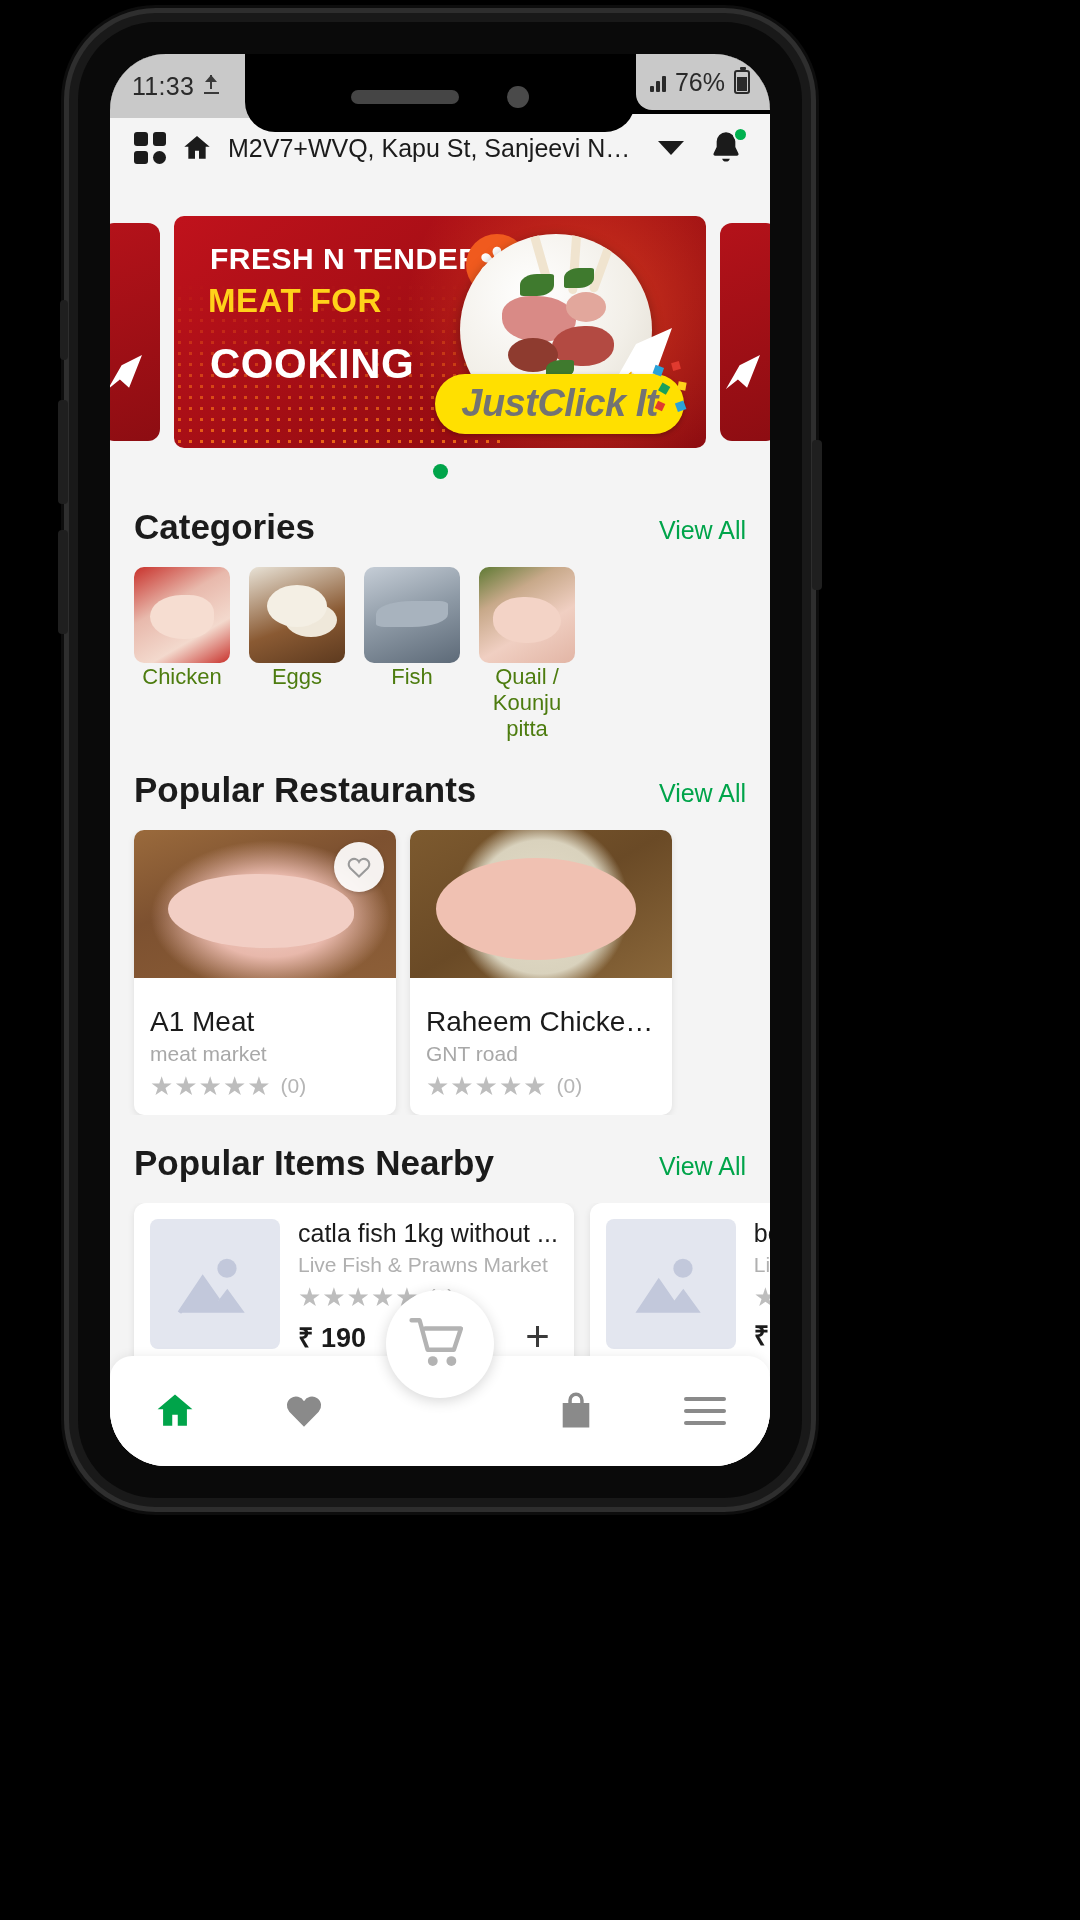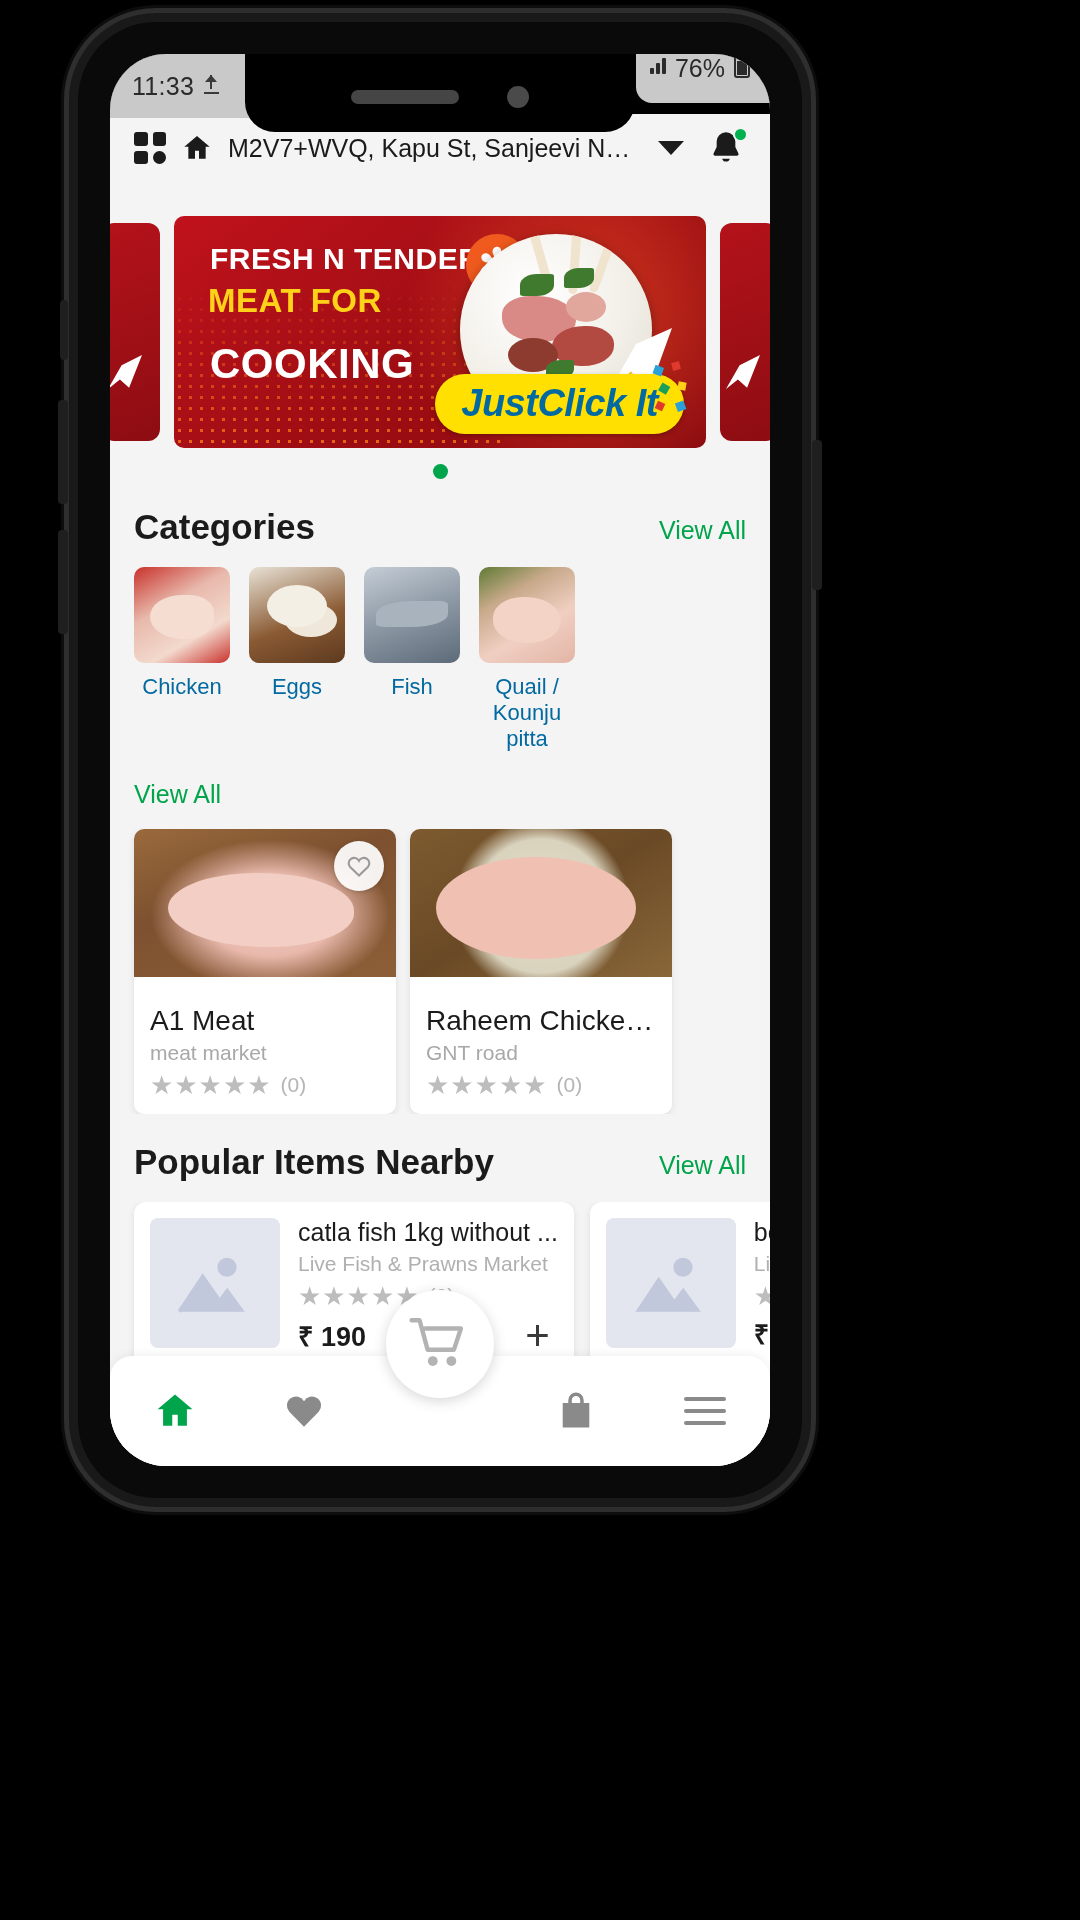--- a/index.html
+++ b/index.html
@@ -76,24 +76,24 @@
   }
   #upload-arrow {
     position: absolute; left: 3px; top: 0;
     width: 0; height: 0;
     border-left: 6px solid transparent;
     border-right: 6px solid transparent;
     border-bottom: 7px solid #3a3a3a;
   }
   #status-right {
     position: absolute; right: 0; top: 0;
-    height: 49px; padding: 0 20px 0 14px;
+    height: 56px; padding: 0 20px 0 14px;
     background: #c9c9c9;
     border-bottom-left-radius: 16px;
-    display: flex; gap: 9px;
+    display: flex; align-items: center; gap: 9px;
   }
   #signal-icon { display: flex; align-items: flex-end; gap: 2px; height: 20px; }
   #signal-icon i { display: block; width: 4px; background: #2a2a2a; border-radius: 1px; }
   #signal-icon i:nth-child(1) { height: 6px; }
   #signal-icon i:nth-child(2) { height: 11px; }
   #signal-icon i:nth-child(3) { height: 16px; }
   #battery-pct { font-size: 25px; color: #2a2a2a; }
   #battery-icon {
     width: 16px; height: 24px;
     border: 2px solid #2a2a2a; border-radius: 3px;
@@ -257,21 +257,21 @@
   #banner-rocket-flame {
     position: absolute; right: 74px; bottom: 48px;
     width: 30px; height: 30px; background: #ffb300;
     clip-path: polygon(0 100%, 100% 0, 90% 70%, 20% 96%);
   }
   #justclick-badge {
     position: absolute; right: 22px; bottom: 14px;
     background: #ffe000;
     border-radius: 30px;
     padding: 8px 26px 9px;
-    font-size: 38px; font-weight: 800; color: #0369a1;
+    font-size: 38px; font-weight: 800; color: #737373;
     font-style: italic;
     letter-spacing: -.5px;
     box-shadow: 0 2px 5px rgba(0,0,0,.25);
   }
   #justclick-confetti {
     position: absolute; right: 10px; bottom: 30px;
     width: 46px; height: 58px;
   }
   #carousel-dots {
     display: flex; justify-content: center; gap: 8px;
@@ -296,22 +296,22 @@
     overflow: hidden;
   }
   .cat-item { flex: 0 0 96px; }
   .cat-thumb {
     width: 96px; height: 96px;
     border-radius: 10px;
     overflow: hidden;
     position: relative;
   }
   .cat-label {
-    margin-top: 11px;
-    font-size: 22px; color: #0369a1;
+    margin-top: 1px;
+    font-size: 22px; color: #4d7c0f;
     text-align: center; line-height: 1.18;
   }
   
   .thumb-chicken { background: linear-gradient(150deg,#c8322c 0%,#e8b9ac 38%,#f3d9cd 70%,#c8322c 100%); }
   .thumb-chicken::after { content:""; position:absolute; left:16px; top:28px; width:64px; height:44px; background:#f6ddd1; border-radius:50% 40% 46% 52%; }
   .thumb-eggs { background: linear-gradient(160deg,#e8e2d6 0%,#8a5a33 58%,#5d3a1f 100%); }
   .thumb-eggs::after { content:""; position:absolute; left:18px; top:18px; width:60px; height:42px; background:#f4efe4; border-radius:50%; box-shadow: 14px 14px 0 -4px #efe8da; }
   .thumb-mutton { background: linear-gradient(160deg,#f3f1ec 0%,#e9c3b7 45%,#d08b7d 100%); }
   .thumb-mutton::after { content:""; position:absolute; left:8px; bottom:6px; width:34px; height:26px; background:#f5c518; border-radius:50%; }
   .thumb-fish { background: linear-gradient(160deg,#c5cdd6 0%,#8e9aa6 48%,#5d6a78 100%); }
@@ -545,20 +545,21 @@
         <div class="cat-thumb thumb-fish"></div>
         <div class="cat-label">Fish</div>
       </div>
       <div class="cat-item">
         <div class="cat-thumb thumb-quail"></div>
         <div class="cat-label">Quail / Kounju pitta</div>
       </div>
     </div>
 
     <div class="section-head">
+      <span class="section-title">Popular Restaurants</span>
       <span class="view-all">View All</span>
     </div>
 
     <div id="restaurants-row">
       <div class="rest-card">
         <div class="rest-img rest-img-a">
           <span class="fav-btn">
             <svg width="28" height="28" viewBox="0 0 24 24">
               <path d="M12 20.2 4.4 12.9a4.7 4.7 0 1 1 7.6-5.4 4.7 4.7 0 1 1 7.6 5.4z" fill="none" stroke="#9a9a9a" stroke-width="1.8"></path>
             </svg>

